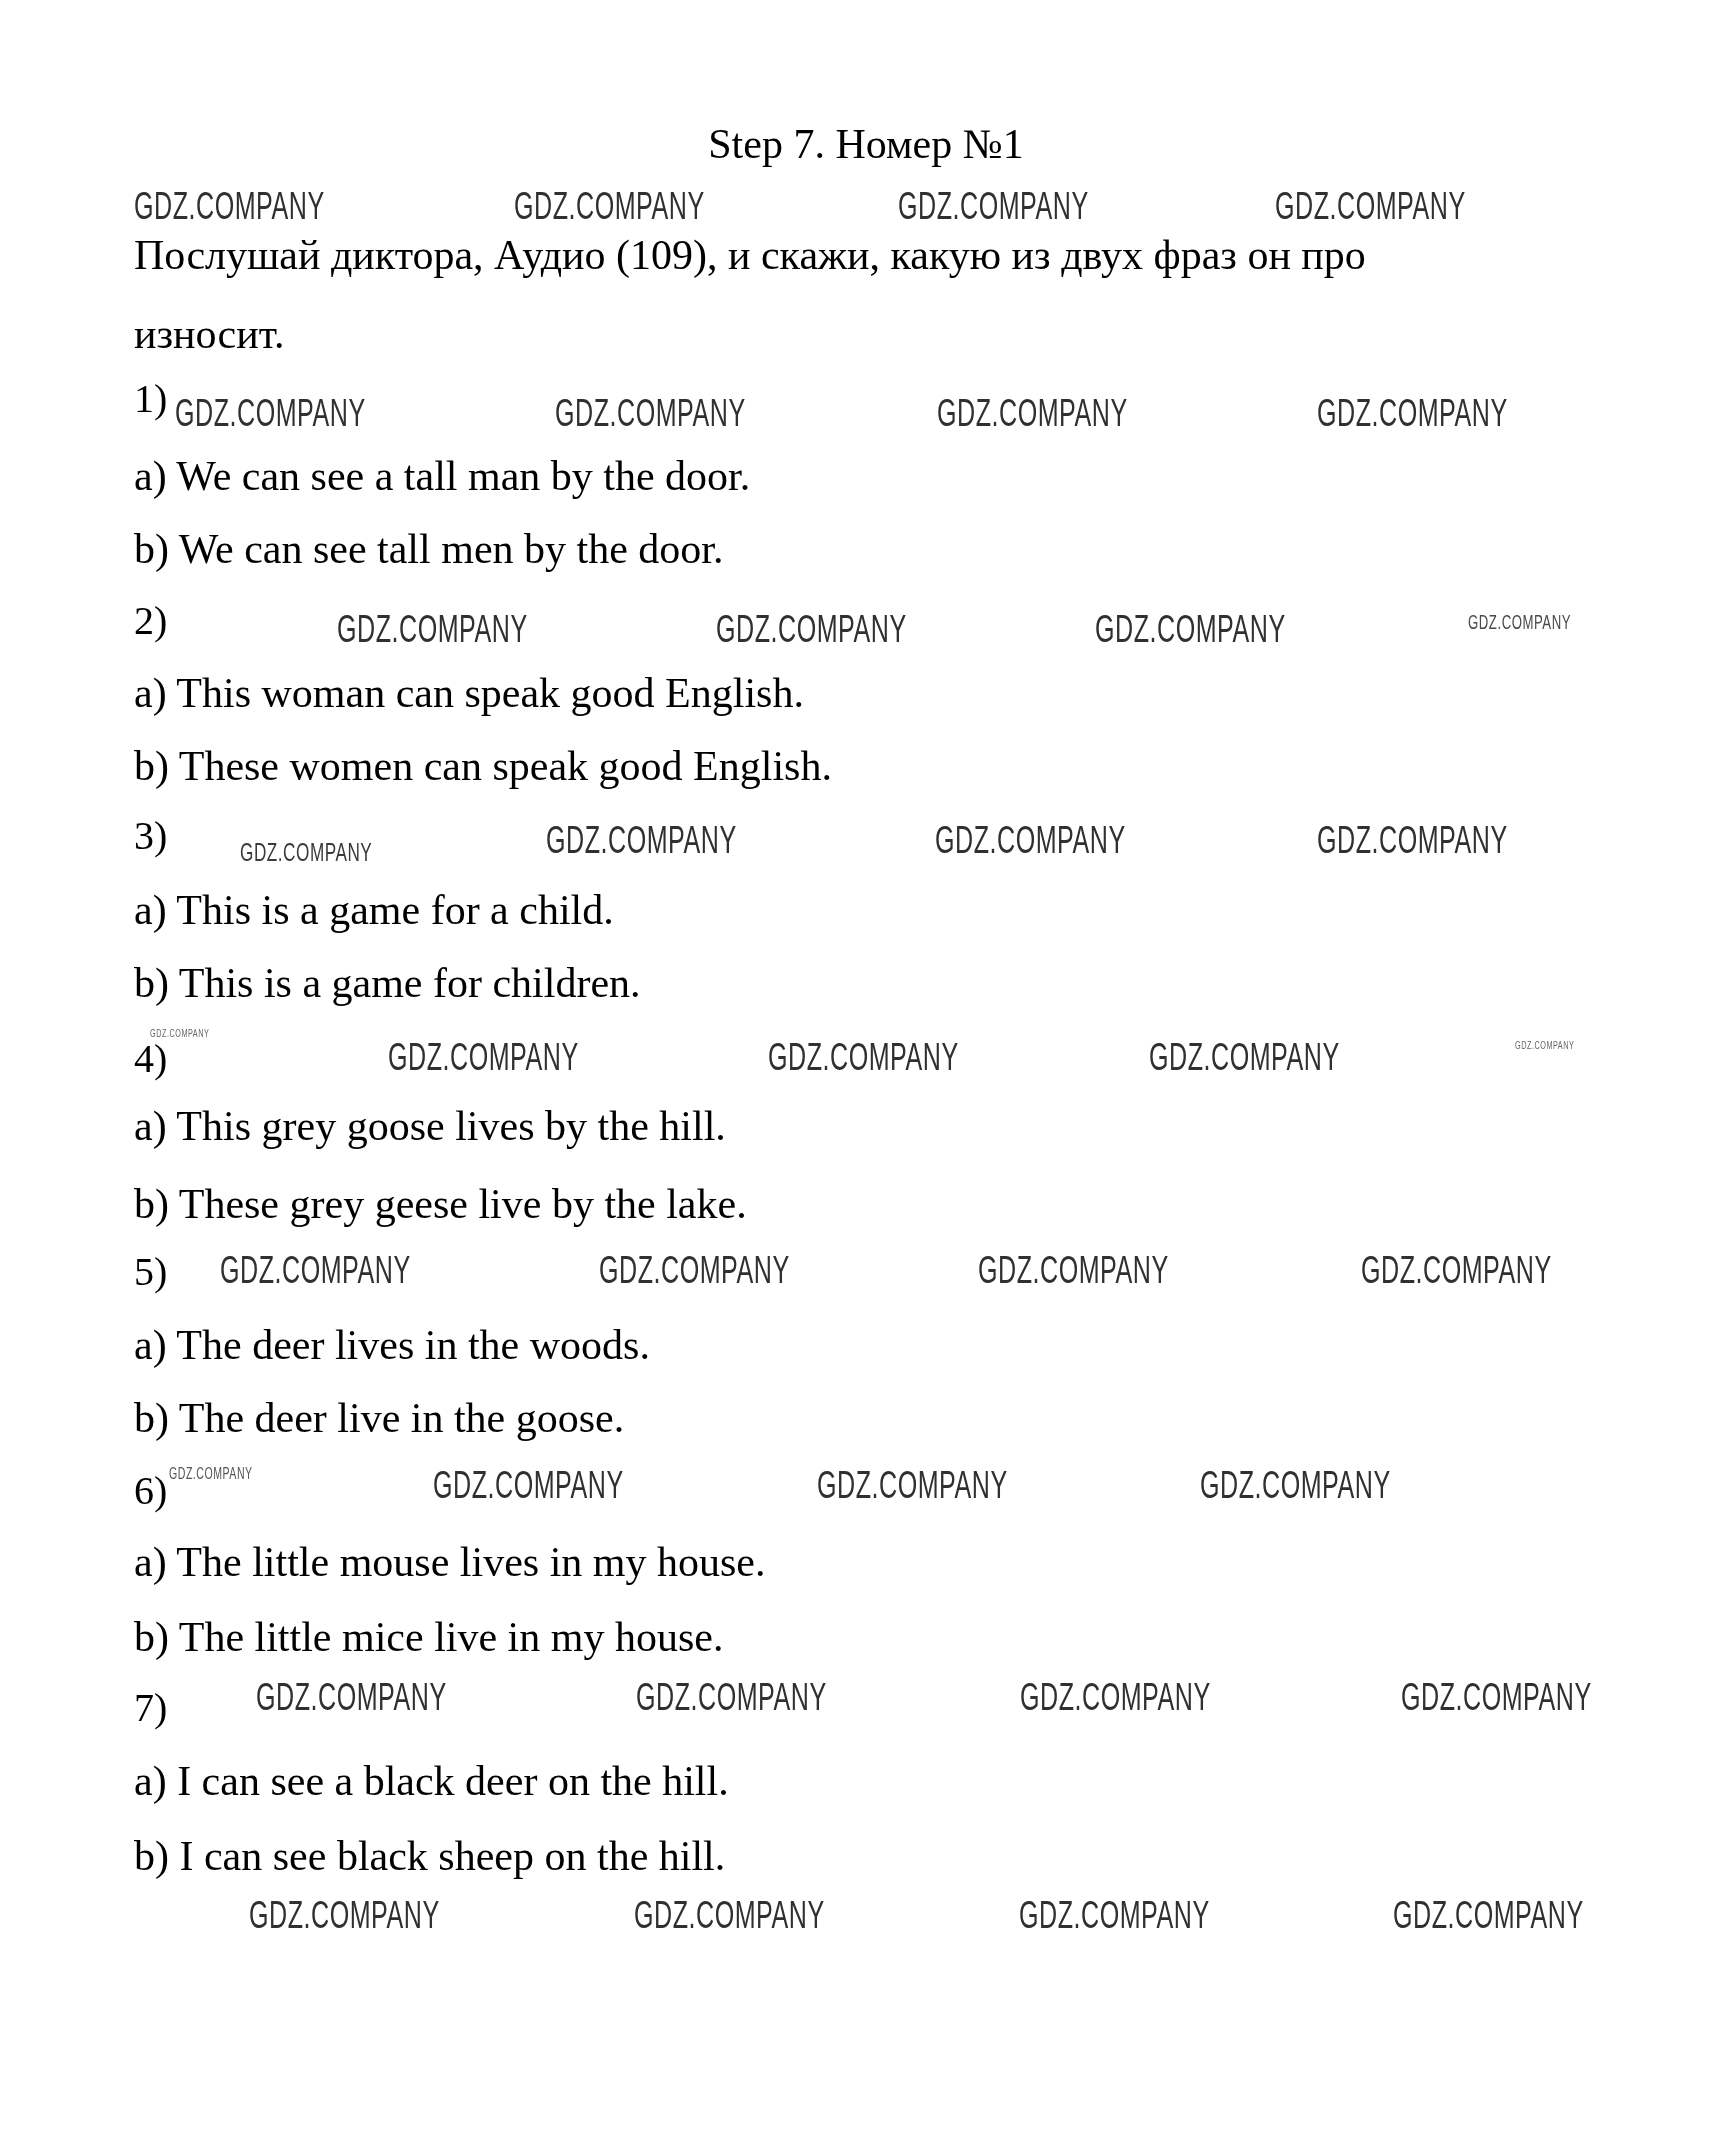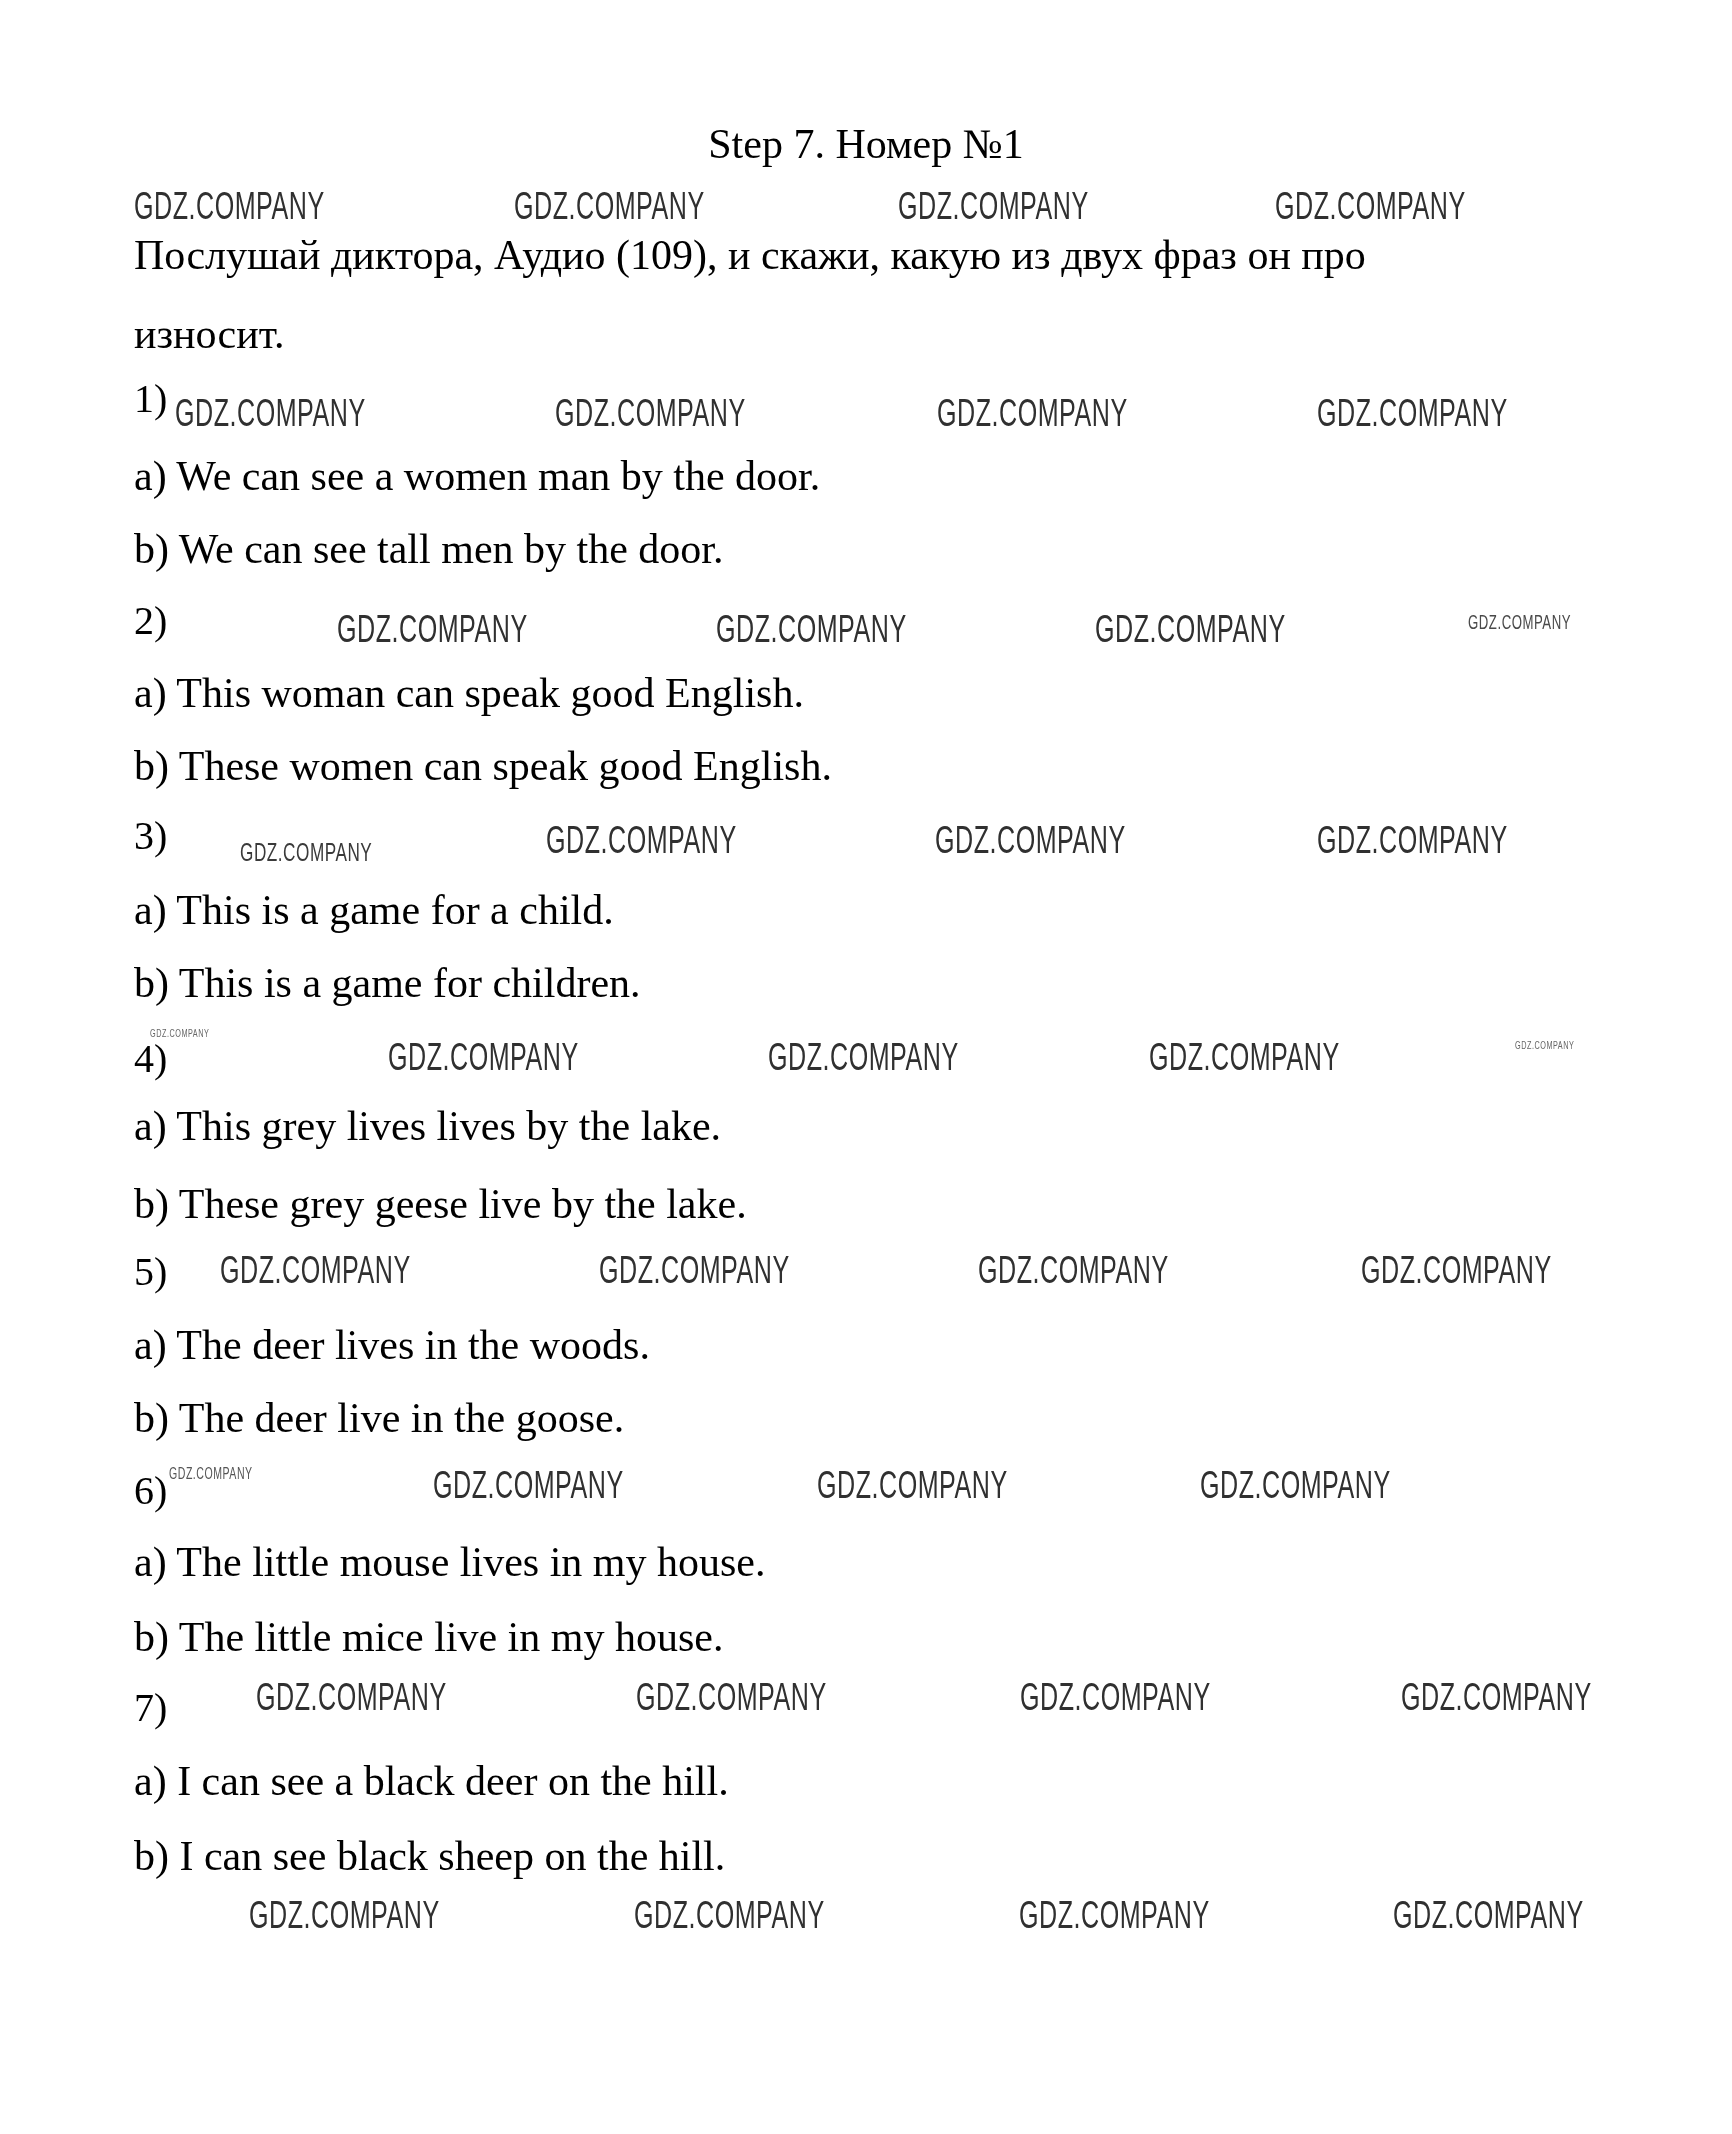--- a/index.html
+++ b/index.html
@@ -29,21 +29,21 @@
   <span class="wm wm-lg" style="left:1275px;top:185px">GDZ.COMPANY</span>
 
   <div class="t" style="left:134px;top:232px">Послушай диктора, Аудио (109), и скажи, какую из двух фраз он про</div>
   <div class="t" style="left:134px;top:311px">износит.</div>
 
   <div class="t num" style="left:134px;top:377px">1)</div>
   <span class="wm wm-lg" style="left:175px;top:392px">GDZ.COMPANY</span>
   <span class="wm wm-lg" style="left:555px;top:392px">GDZ.COMPANY</span>
   <span class="wm wm-lg" style="left:937px;top:392px">GDZ.COMPANY</span>
   <span class="wm wm-lg" style="left:1317px;top:392px">GDZ.COMPANY</span>
-  <div class="t" style="left:134px;top:453px">a) We can see a women man by the door.</div>
+  <div class="t" style="left:134px;top:453px">a) We can see a tall man by the door.</div>
   <div class="t" style="left:134px;top:526px">b) We can see tall men by the door.</div>
 
   <div class="t num" style="left:134px;top:599px">2)</div>
   <span class="wm wm-lg" style="left:337px;top:608px">GDZ.COMPANY</span>
   <span class="wm wm-lg" style="left:716px;top:608px">GDZ.COMPANY</span>
   <span class="wm wm-lg" style="left:1095px;top:608px">GDZ.COMPANY</span>
   <span class="wm wm-sm" style="left:1468px;top:611px">GDZ.COMPANY</span>
   <div class="t" style="left:134px;top:670px">a) This woman can speak good English.</div>
   <div class="t" style="left:134px;top:743px">b) These women can speak good English.</div>
 
@@ -54,21 +54,21 @@
   <span class="wm wm-lg" style="left:1317px;top:819px">GDZ.COMPANY</span>
   <div class="t" style="left:134px;top:887px">a) This is a game for a child.</div>
   <div class="t" style="left:134px;top:960px">b) This is a game for children.</div>
 
   <span class="wm wm-xxs" style="left:150px;top:1027px">GDZ.COMPANY</span>
   <div class="t num" style="left:134px;top:1037px">4)</div>
   <span class="wm wm-lg" style="left:388px;top:1036px">GDZ.COMPANY</span>
   <span class="wm wm-lg" style="left:768px;top:1036px">GDZ.COMPANY</span>
   <span class="wm wm-lg" style="left:1149px;top:1036px">GDZ.COMPANY</span>
   <span class="wm wm-xxs" style="left:1515px;top:1039px">GDZ.COMPANY</span>
-  <div class="t" style="left:134px;top:1103px">a) This grey lives lives by the lake.</div>
+  <div class="t" style="left:134px;top:1103px">a) This grey goose lives by the hill.</div>
   <div class="t" style="left:134px;top:1181px">b) These grey geese live by the lake.</div>
 
   <div class="t num" style="left:134px;top:1250px">5)</div>
   <span class="wm wm-lg" style="left:220px;top:1249px">GDZ.COMPANY</span>
   <span class="wm wm-lg" style="left:599px;top:1249px">GDZ.COMPANY</span>
   <span class="wm wm-lg" style="left:978px;top:1249px">GDZ.COMPANY</span>
   <span class="wm wm-lg" style="left:1361px;top:1249px">GDZ.COMPANY</span>
   <div class="t" style="left:134px;top:1322px">a) The deer lives in the woods.</div>
   <div class="t" style="left:134px;top:1395px">b) The deer live in the goose.</div>
 

